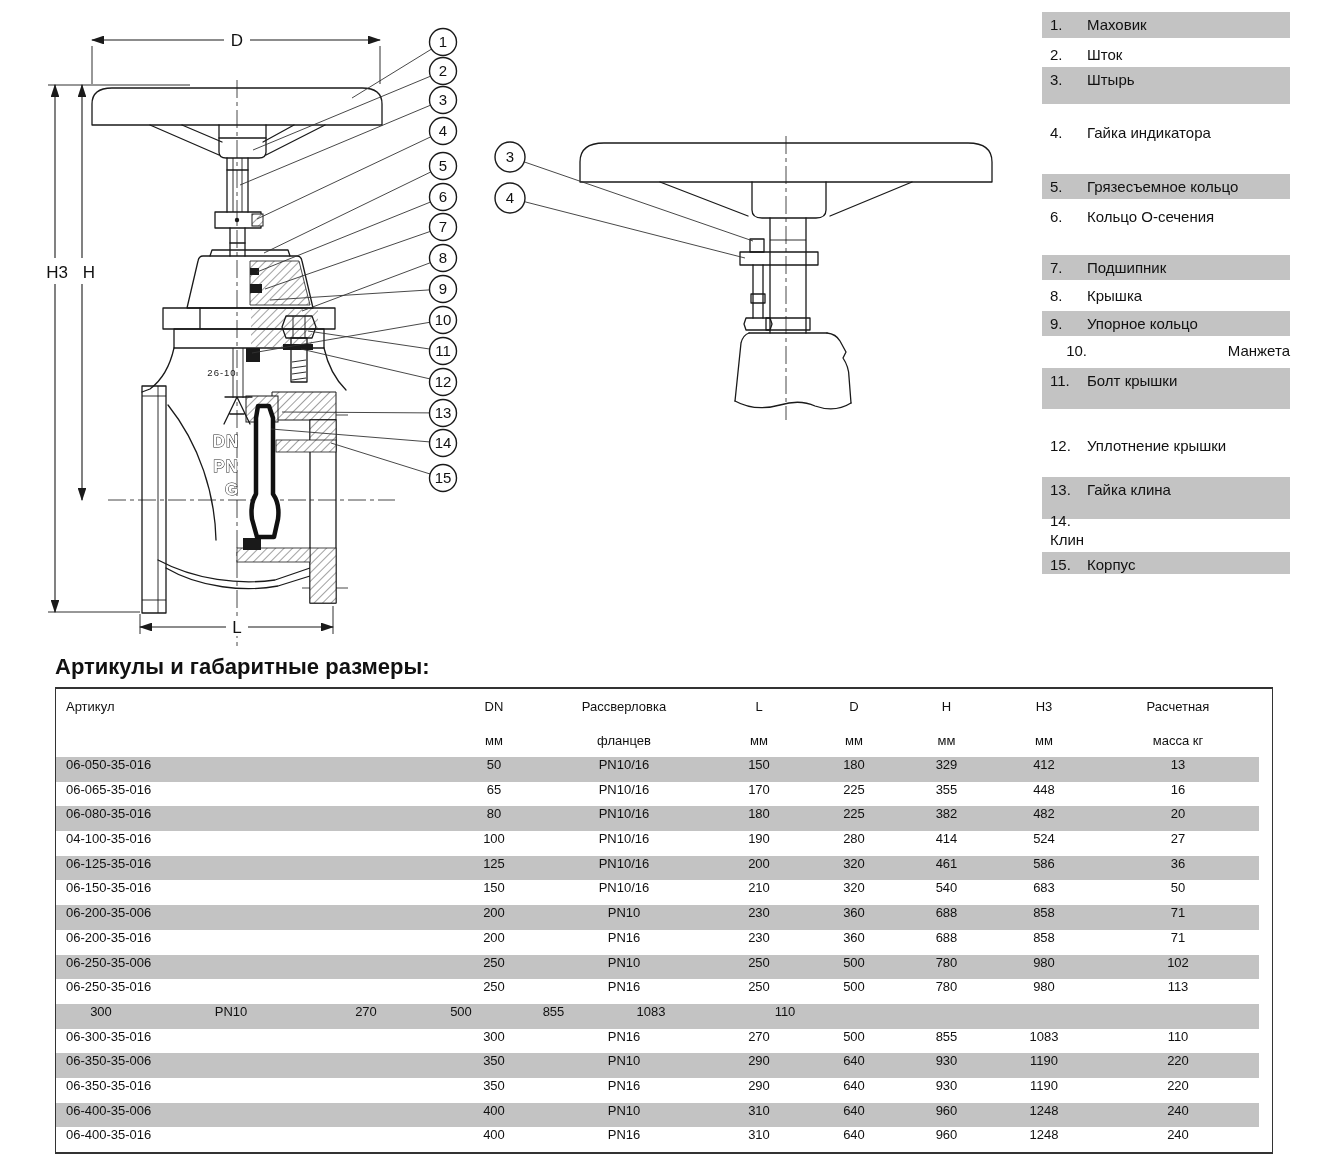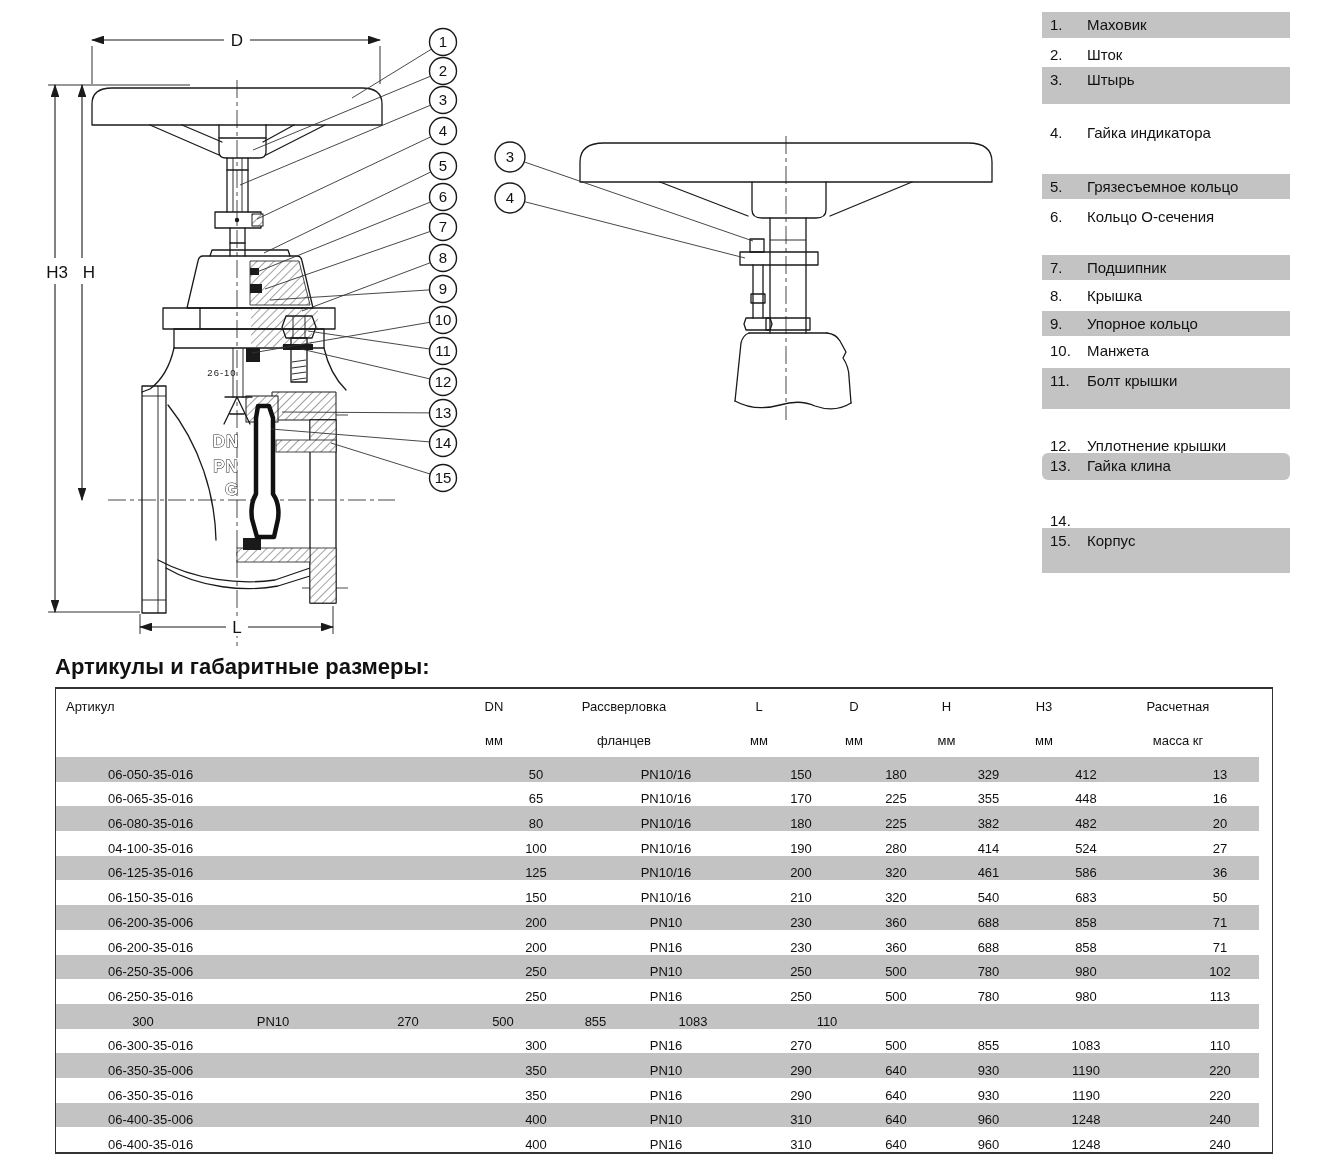--- a/index.html
+++ b/index.html
@@ -29,21 +29,21 @@
 
   
   .tbl-title{position:absolute;left:55px;top:654px;font-size:22px;font-weight:bold;}
 
   
   .dims-table{position:absolute;left:55px;top:687px;width:1216px;
               border:1px solid #333;border-top:2px solid #333;border-bottom:2px solid #333;
               font-size:13px;}
   .t-hrow{display:flex;height:35px;align-items:center;}
   .t-hrow.units{height:33px;}
-  .t-row{display:flex;height:24.7px;align-items:flex-end;position:relative;padding-left:42px;}
+  .t-row{display:flex;height:24.7px;align-items:flex-start;position:relative;}
   .t-row.shaded::before{content:'';position:absolute;left:0;top:0;bottom:0;right:13px;
                         background:var(--shade);}
   .t-cell{position:relative;z-index:1;text-align:center;flex:0 0 auto;white-space:nowrap;}
   .c0{width:393px;text-align:left;padding-left:10px;box-sizing:border-box;}
   .c1{width:90px;}.c2{width:170px;}.c3{width:100px;}
   .c4{width:90px;}.c5{width:95px;}.c6{width:100px;}.c7{width:168px;}
 </style>
 </head>
 <body>
 
@@ -327,41 +327,41 @@
         <span class="lg-label">Подшипник</span>
       </div>
       <div class="lg-item" style="top: 283px; height: 24px;">
         <span class="lg-num">8.</span>
         <span class="lg-label">Крышка</span>
       </div>
       <div class="lg-item shaded" style="top: 311px; height: 25px;">
         <span class="lg-num">9.</span>
         <span class="lg-label">Упорное кольцо</span>
       </div>
-      <div class="lg-item" style="top: 338px; height: 24px;">
+      <div class="lg-item" style="top: 338px; height: 24px; text-align: right;">
         <span class="lg-num">10.</span>
         <span class="lg-label">Манжета</span>
       </div>
       <div class="lg-item shaded" style="top: 368px; height: 41px;">
         <span class="lg-num">11.</span>
         <span class="lg-label">Болт крышки</span>
       </div>
       <div class="lg-item" style="top: 433px; height: 24px;">
         <span class="lg-num">12.</span>
         <span class="lg-label">Уплотнение крышки</span>
       </div>
-      <div class="lg-item shaded" style="top: 453px; height: 27px; border-radius: 6px;">
+      <div class="lg-item shaded" style="top: 477px; height: 42px;">
         <span class="lg-num">13.</span>
         <span class="lg-label">Гайка клина</span>
       </div>
       <div class="lg-item" style="top: 508px; height: 24px; flex-direction: column;">
         <span class="lg-num">14.</span>
         <span class="lg-label">Клин</span>
       </div>
-      <div class="lg-item shaded" style="top: 528px; height: 45px;">
+      <div class="lg-item shaded" style="top: 552px; height: 22px;">
         <span class="lg-num">15.</span>
         <span class="lg-label">Корпус</span>
       </div>
     </div>
 
   <div class="tbl-title">Артикулы и габаритные размеры:</div>
 
   <div class="dims-table">
     <div class="t-hrow names" id="hdr-names">
         <div class="t-cell c0">Артикул</div>

